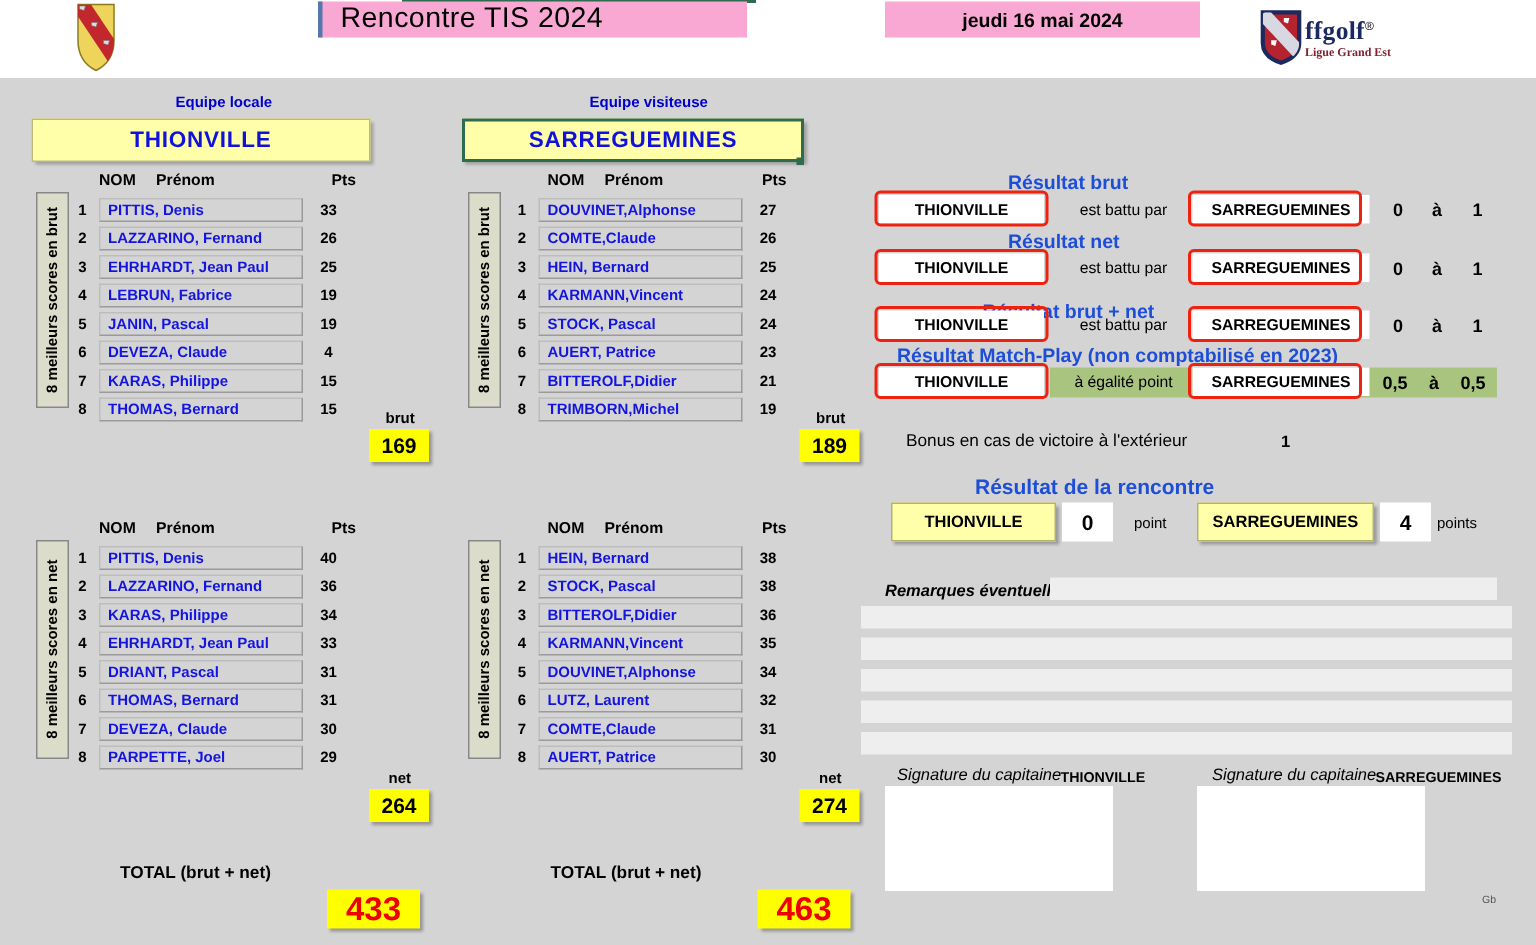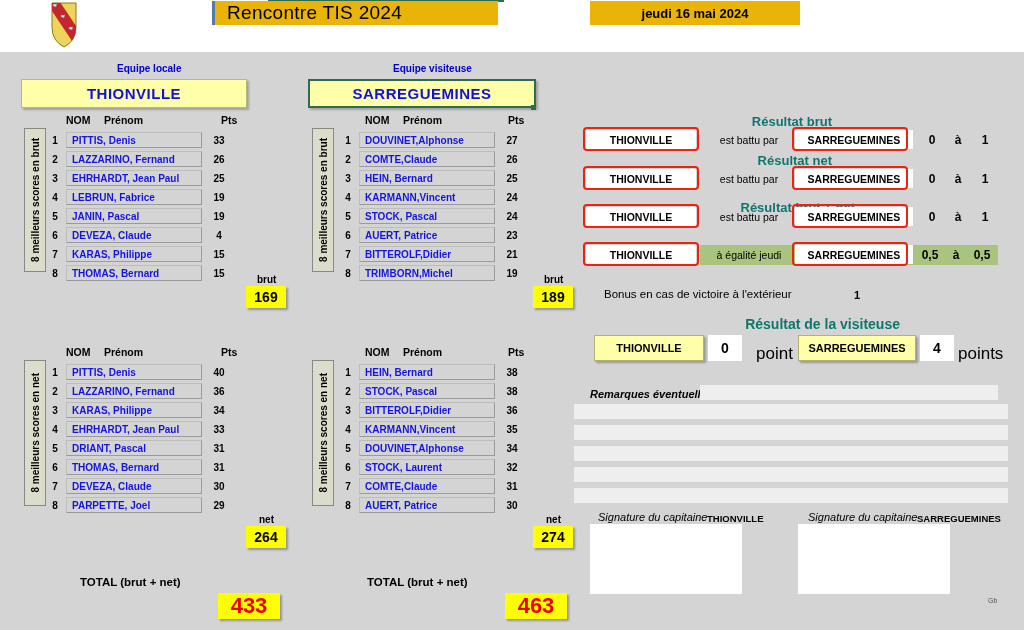--- a/index.html
+++ b/index.html
@@ -17,21 +17,21 @@
   
   #header {
     position: absolute; left: 0; top: 0; width: 1024px; height: 52px;
     background: #ffffff;
   }
   .greenline {
     position: absolute; left: 268px; top: 0px; width: 236px; height: 2px;
     background: #2e6b4f;
   }
   .titlebox {
-    position: absolute; background: #eab308;
+    position: absolute; background: #f9a8d4;
     font-family: "Liberation Sans", sans-serif;
     color: #000;
     display: flex; align-items: center;
   }
   #title-main {
     left: 212px; top: 1px; width: 286px; height: 24px;
     border-left: 3px solid #5577aa;
     padding-left: 12px;
     font-size: 19px; letter-spacing: .3px;
   }
@@ -135,22 +135,22 @@
     font-weight: bold; color: #000;
     box-shadow: 2px 2px 2px rgba(0,0,0,.3);
   }
   .ybox-sm { width: 40px; height: 22px; font-size: 14px; }
   .ybox-tot { width: 62px; height: 26px; font-size: 22px; color: #ee0000; margin-top: 24px; }
   .tot-lbl { position: absolute; font-size: 11.5px; font-weight: bold; color: #000; }
   .mini-lbl { position: absolute; font-size: 10px; font-weight: bold; color: #000; }
 
   
   .res-title {
-    position: absolute; font-size: 13px; font-weight: bold; color: #0f766e;
-    text-align: right; white-space: nowrap;
+    position: absolute; font-size: 13px; font-weight: bold; color: #1d4ed8;
+    text-align: left; white-space: nowrap;
   }
   .wbox {
     position: absolute; background: #ffffff;
     display: flex; align-items: center; justify-content: center;
     font-size: 10.5px; font-weight: bold; color: #000;
     white-space: nowrap;
   }
   .redring {
     position: absolute; border: 2px solid #ee2211; border-radius: 4px;
     pointer-events: none;
@@ -177,21 +177,21 @@
     border: 1px solid #b3b36e;
     display: flex; align-items: center; justify-content: center;
     font-size: 11px; font-weight: bold; color: #000;
     box-shadow: 2px 2px 2px rgba(0,0,0,.28);
   }
   .fpts {
     position: absolute; background: #ffffff; height: 26px; width: 34px;
     display: flex; align-items: center; justify-content: center;
     font-size: 14px; font-weight: bold; color: #000;
   }
-  .fpts-lbl { position: absolute; font-size: 17px; color: #000; }
+  .fpts-lbl { position: absolute; font-size: 10px; color: #000; }
 
   
   .rem-lbl {
     position: absolute; font-size: 11px; font-style: italic; font-weight: bold;
     color: #000;
   }
   .rem-row {
     position: absolute; background: #eeeeee; height: 15px;
   }
 
@@ -220,20 +220,39 @@
           <path d="M29 14 l4 0 l-1 3 l-3 -1 z"></path>
           <path d="M37 26 l4 0 l-1 3 l-3 -1 z"></path>
         </g>
       </g>
     </svg>
   </div>
 
   <div class="titlebox" id="title-main">Rencontre TIS  2024</div>
   <div class="titlebox" id="title-date">jeudi 16 mai 2024</div>
 
+  <div id="ffgolf-logo">
+    <svg viewBox="0 0 30 40" width="28" height="38" aria-hidden="true">
+      <path d="M2 2 L28 2 L28 24 Q28 34 15 38 Q2 34 2 24 Z" fill="#b5232e" stroke="#1a2a5e" stroke-width="3"></path>
+      <clipPath id="fgc">
+          <path d="M2 2 L28 2 L28 24 Q28 34 15 38 Q2 34 2 24 Z"></path>
+        </clipPath>
+      <g clip-path="url(#fgc)">
+        <path d="M-2 6 L6 0 L34 30 L26 36 Z" fill="#d8d8e2"></path>
+        <g fill="#ffffff">
+          <path d="M17 6 l4 0 l-1 4 l-3 -1 z"></path>
+          <path d="M8 22 l4 0 l-1 4 l-3 -1 z"></path>
+        </g>
+      </g>
+    </svg>
+    <div class="ffgolf-text">
+      <span class="ffgolf-name">ffgolf</span><span class="ffgolf-reg">®</span>
+      <span class="ffgolf-sub">Ligue Grand Est</span>
+    </div>
+  </div>
 </div>
 
 <div id="sheet">
 
   <div class="lbl lbl-blue" style="left:117px; top:11px;">Equipe locale</div>
   <div class="lbl lbl-blue" style="left:393px; top:11px;">Equipe visiteuse</div>
 
   <div class="team-title" id="team-local-title">THIONVILLE</div>
   <div class="team-title" id="team-visit-title">SARREGUEMINES</div>
   <div id="team-visit-handle"></div>
@@ -420,21 +439,21 @@
         <div class="pname">KARMANN,Vincent</div>
         <div class="ppts">35</div>
       </div>
       <div class="prow">
         <div class="pnum">5</div>
         <div class="pname">DOUVINET,Alphonse</div>
         <div class="ppts">34</div>
       </div>
       <div class="prow">
         <div class="pnum">6</div>
-        <div class="pname">STOCK, Laurent</div>
+        <div class="pname">LUTZ, Laurent</div>
         <div class="ppts">32</div>
       </div>
       <div class="prow">
         <div class="pnum">7</div>
         <div class="pname">COMTE,Claude</div>
         <div class="ppts">31</div>
       </div>
       <div class="prow">
         <div class="pnum">8</div>
         <div class="pname">AUERT, Patrice</div>
@@ -469,34 +488,35 @@
   <div class="res-title" style="left:655px; top:148px; width:200px;">Résultat brut + net</div>
   <div class="wbox" style="left:586px; top:155px; width:110px; height:19px;">THIONVILLE</div>
   <div class="redring" style="left:583px; top:152px; width:116px; height:24px;"></div>
   <div class="vs-text" style="left:706px; top:155px; width:86px; height:19px;">est battu par</div>
   <div class="wbox" style="left:795px; top:155px; width:118px; height:19px;">SARREGUEMINES</div>
   <div class="redring" style="left:792px; top:152px; width:116px; height:24px;"></div>
   <div class="score-n" style="left:922px; top:155px; width:20px; height:19px;">0</div>
   <div class="score-n" style="left:950px; top:155px; width:16px; height:19px;">à</div>
   <div class="score-n" style="left:975px; top:155px; width:20px; height:19px;">1</div>
 
+  <div class="res-title" style="left:598px; top:177px; width:318px;">Résultat Match-Play (non comptabilisé en 2023)</div>
   <div class="greenband" style="left:700px; top:193px; width:298px; height:20px;"></div>
   <div class="wbox" style="left:586px; top:193px; width:110px; height:19px;">THIONVILLE</div>
   <div class="redring" style="left:583px; top:190px; width:116px; height:24px;"></div>
-  <div class="vs-text" style="left:706px; top:193px; width:86px; height:19px; background:transparent;">à égalité jeudi</div>
+  <div class="vs-text" style="left:706px; top:193px; width:86px; height:19px; background:transparent;">à égalité point</div>
   <div class="wbox" style="left:795px; top:193px; width:118px; height:19px;">SARREGUEMINES</div>
   <div class="redring" style="left:792px; top:190px; width:116px; height:24px;"></div>
   <div class="score-n" style="left:916px; top:193px; width:28px; height:19px;">0,5</div>
   <div class="score-n" style="left:948px; top:193px; width:16px; height:19px;">à</div>
   <div class="score-n" style="left:968px; top:193px; width:28px; height:19px;">0,5</div>
 
   <div class="bonus-lbl" style="left:604px; top:236px;">Bonus en cas de victoire à l'extérieur</div>
   <div class="bonus-val" style="left:854px; top:237px;">1</div>
 
-  <div class="res-title" style="left:650px; top:264px; width:250px; font-size:14px;">Résultat de la visiteuse</div>
+  <div class="res-title" style="left:650px; top:264px; width:250px; font-size:14px;">Résultat de la rencontre</div>
   <div class="fteam" style="left:594px; top:283px; width:110px;">THIONVILLE</div>
   <div class="fpts" style="left:708px; top:283px;">0</div>
   <div class="fpts-lbl" style="left:756px; top:292px;">point</div>
   <div class="fteam" style="left:798px; top:283px; width:118px;">SARREGUEMINES</div>
   <div class="fpts" style="left:920px; top:283px;">4</div>
   <div class="fpts-lbl" style="left:958px; top:292px;">points</div>
 
   <div class="rem-lbl" style="left:590px; top:336px;">Remarques éventuelles</div>
   <div id="remarks-rows">
       <div class="rem-row" style="left: 700px; top: 333px; width: 298px;"></div>

